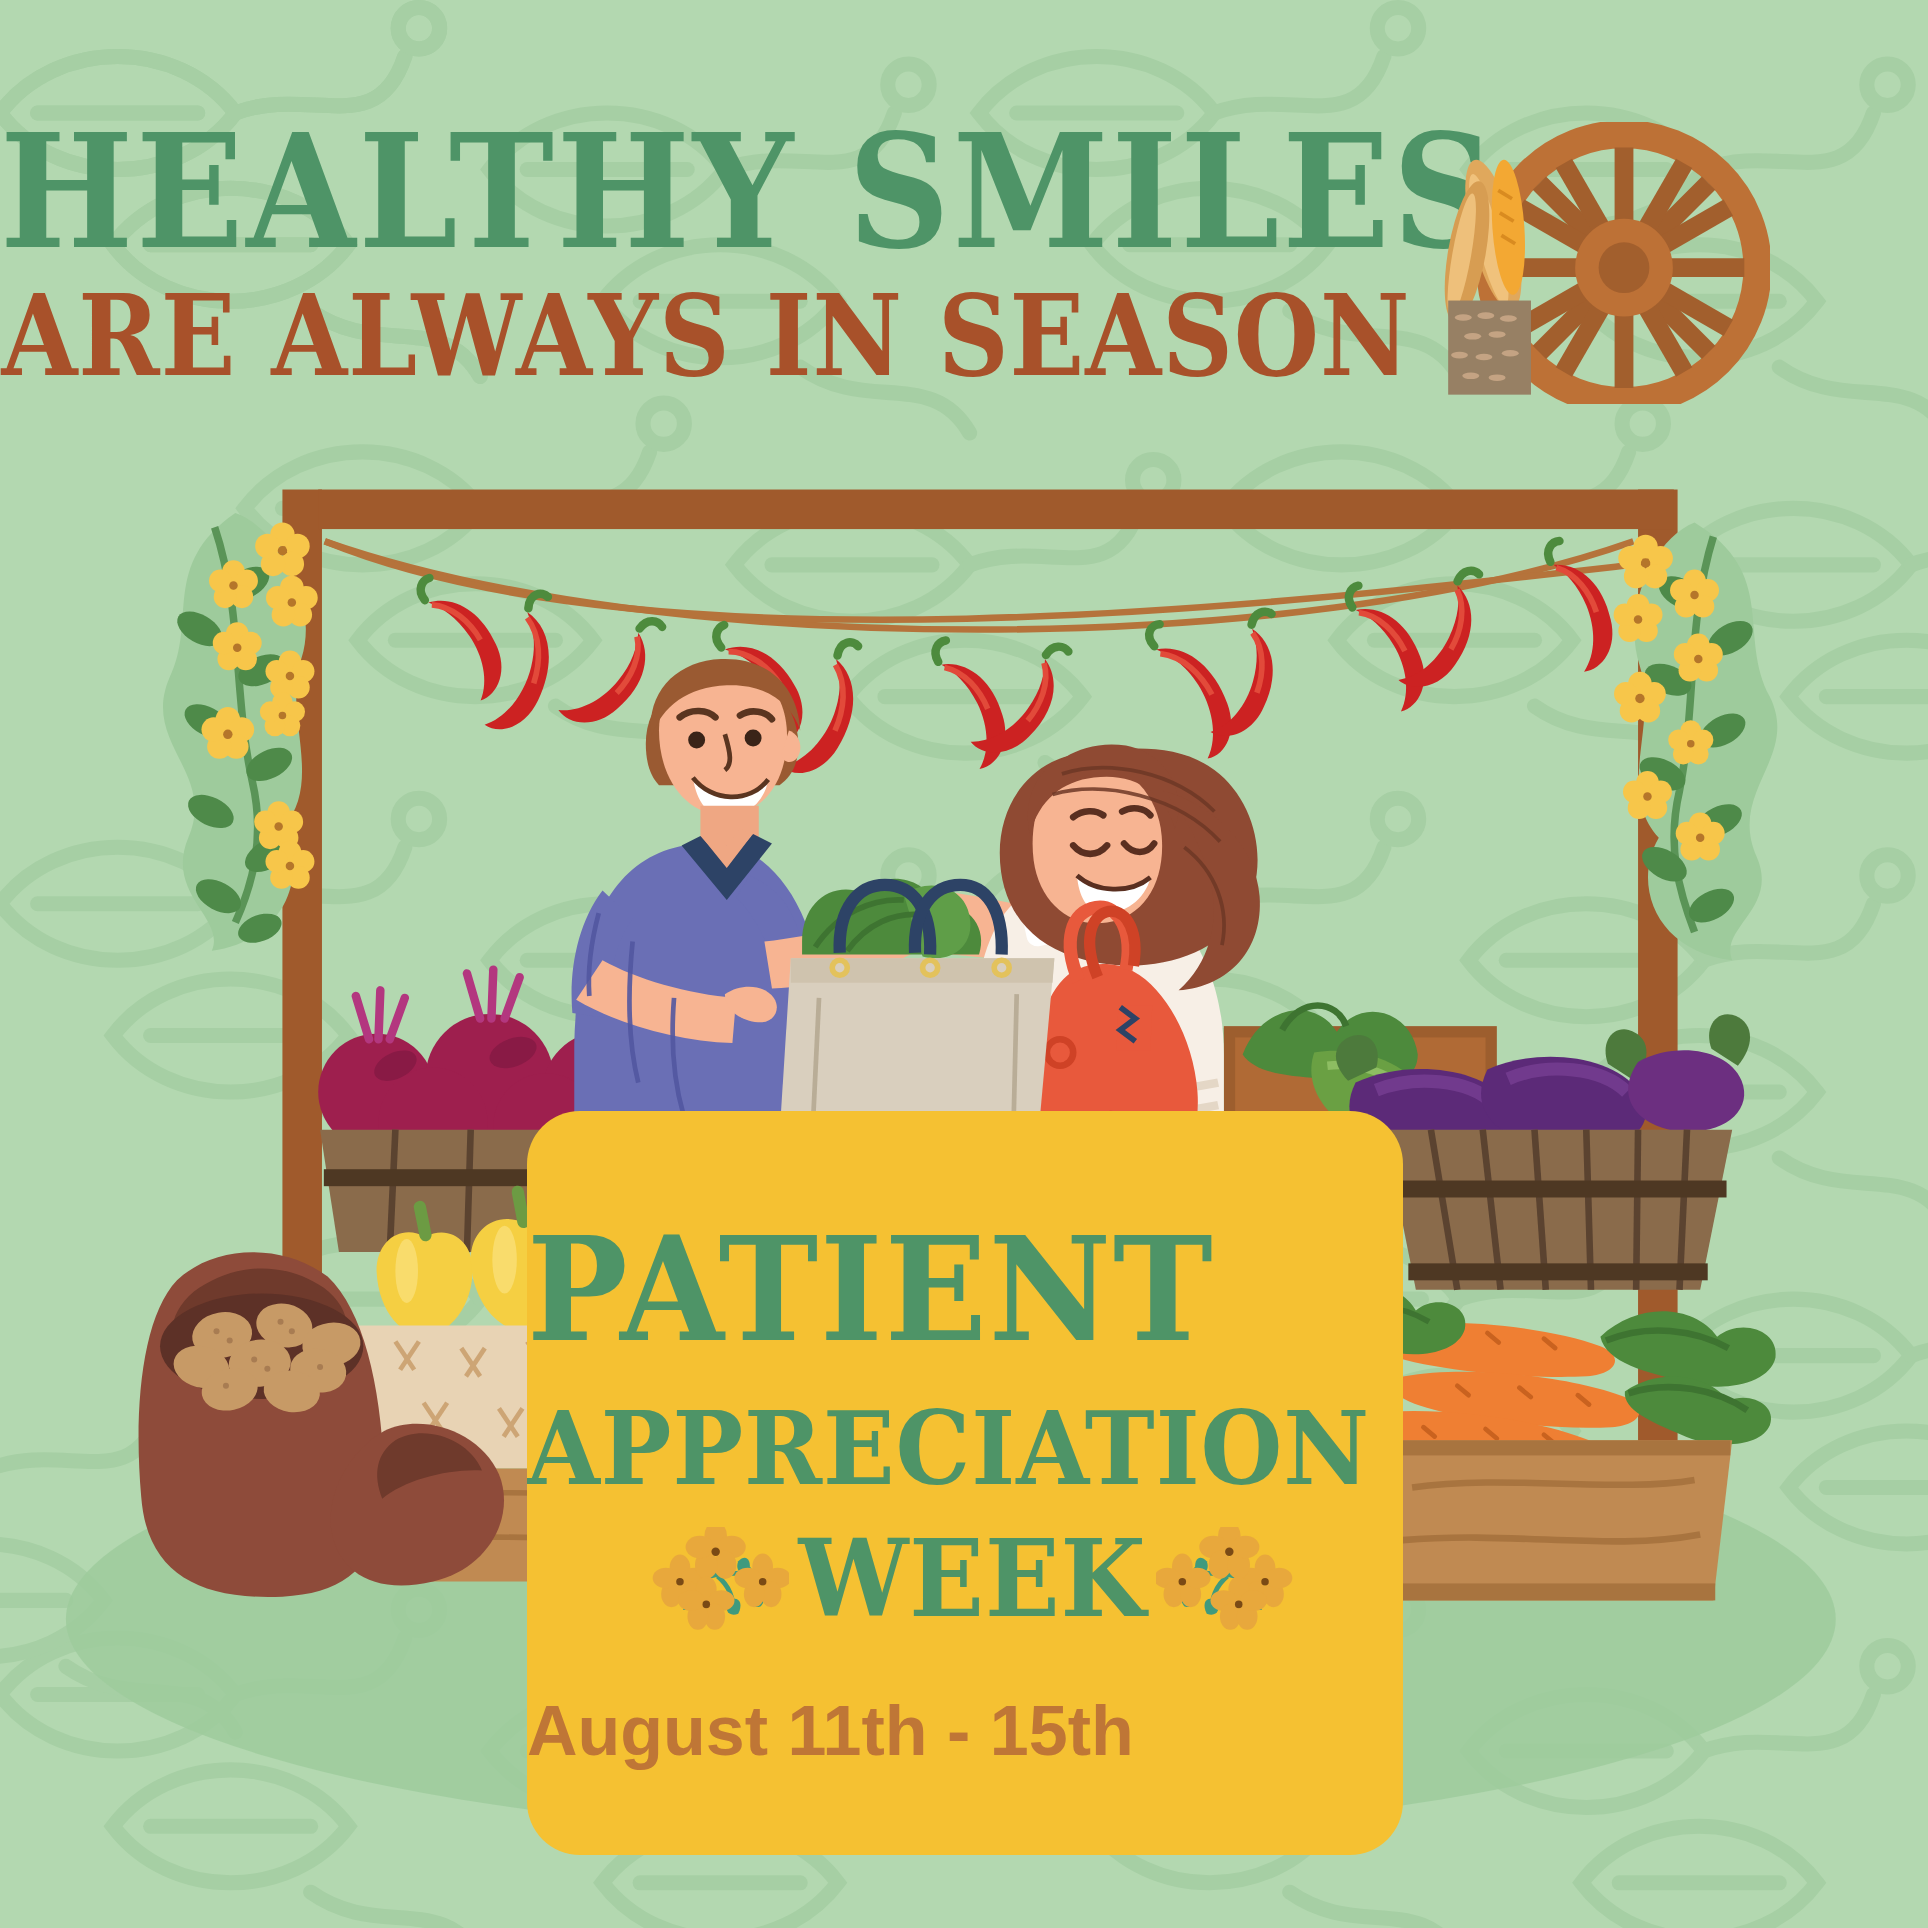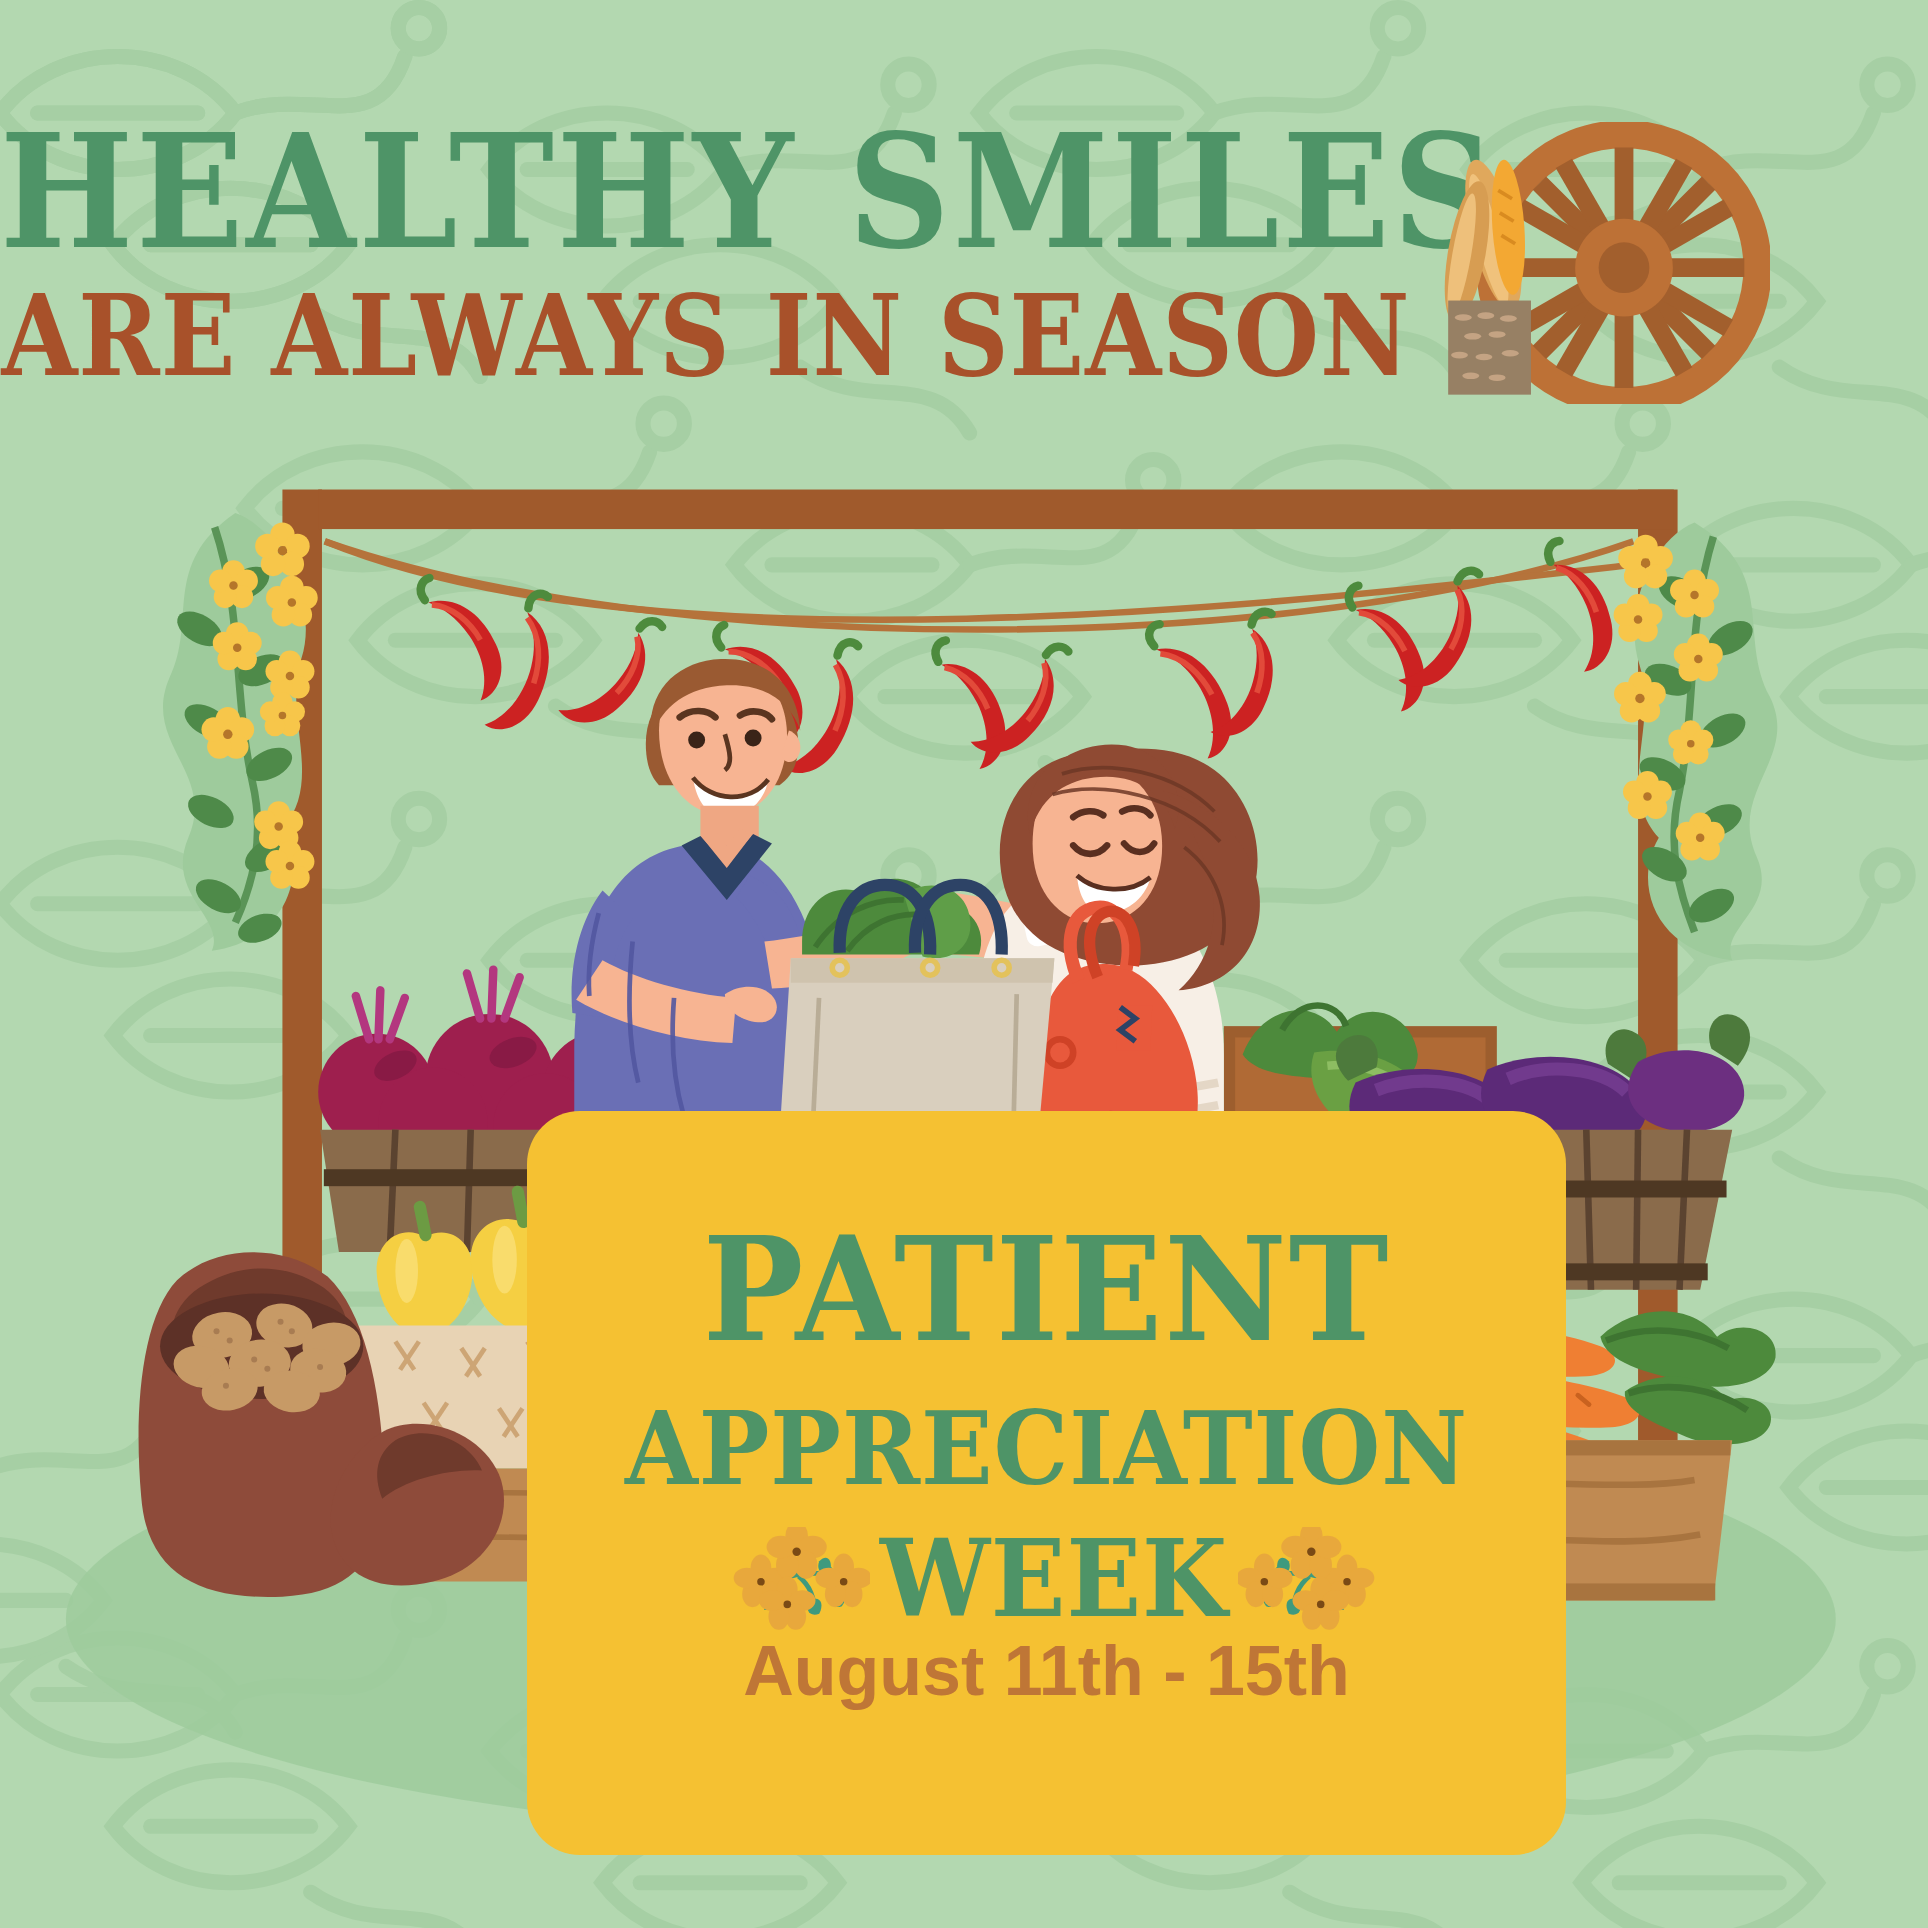--- a/index.html
+++ b/index.html
@@ -42,25 +42,25 @@
     transform:scaleY(1.15);
     transform-origin:center top;
     margin:26px 0 0 0;
     white-space:nowrap;
   }
 
   
   #card{
     position:absolute;
     left:527px; top:1111px;
-    width:1039px; height:744px;
+    width:876px; height:744px;
     background:#f5c132;
     border-radius:53px;
     box-sizing:border-box;
-    text-align:center;
+    text-align:left;
     overflow:hidden;
   }
   #card-l1{
     font-family:"DejaVu Serif", serif;
     font-weight:700;
     color:#4e9467;
     font-size:134px;
     letter-spacing:1.9px;
     line-height:1;
     margin:111px 0 0 0;
@@ -88,20 +88,21 @@
     letter-spacing:0.9px;
     line-height:1;
     transform:scaleY(1.08);
   }
   #card-date{
     font-family:"Liberation Sans", sans-serif;
     font-weight:700;
     color:#bf7636;
     font-size:70px;
     letter-spacing:0px;
+    margin-top:60px;
   }
 </style>
 </head>
 <body>
 
 <div id="poster">
 
   <svg class="layer" viewBox="0 0 2048 2048" width="1928" height="1928">
     <rect x="0" y="0" width="2048" height="2048" fill="#b3d8b0"></rect>
     <g stroke="#a6cfa4" stroke-width="16" fill="none" stroke-linecap="round" opacity="1">

